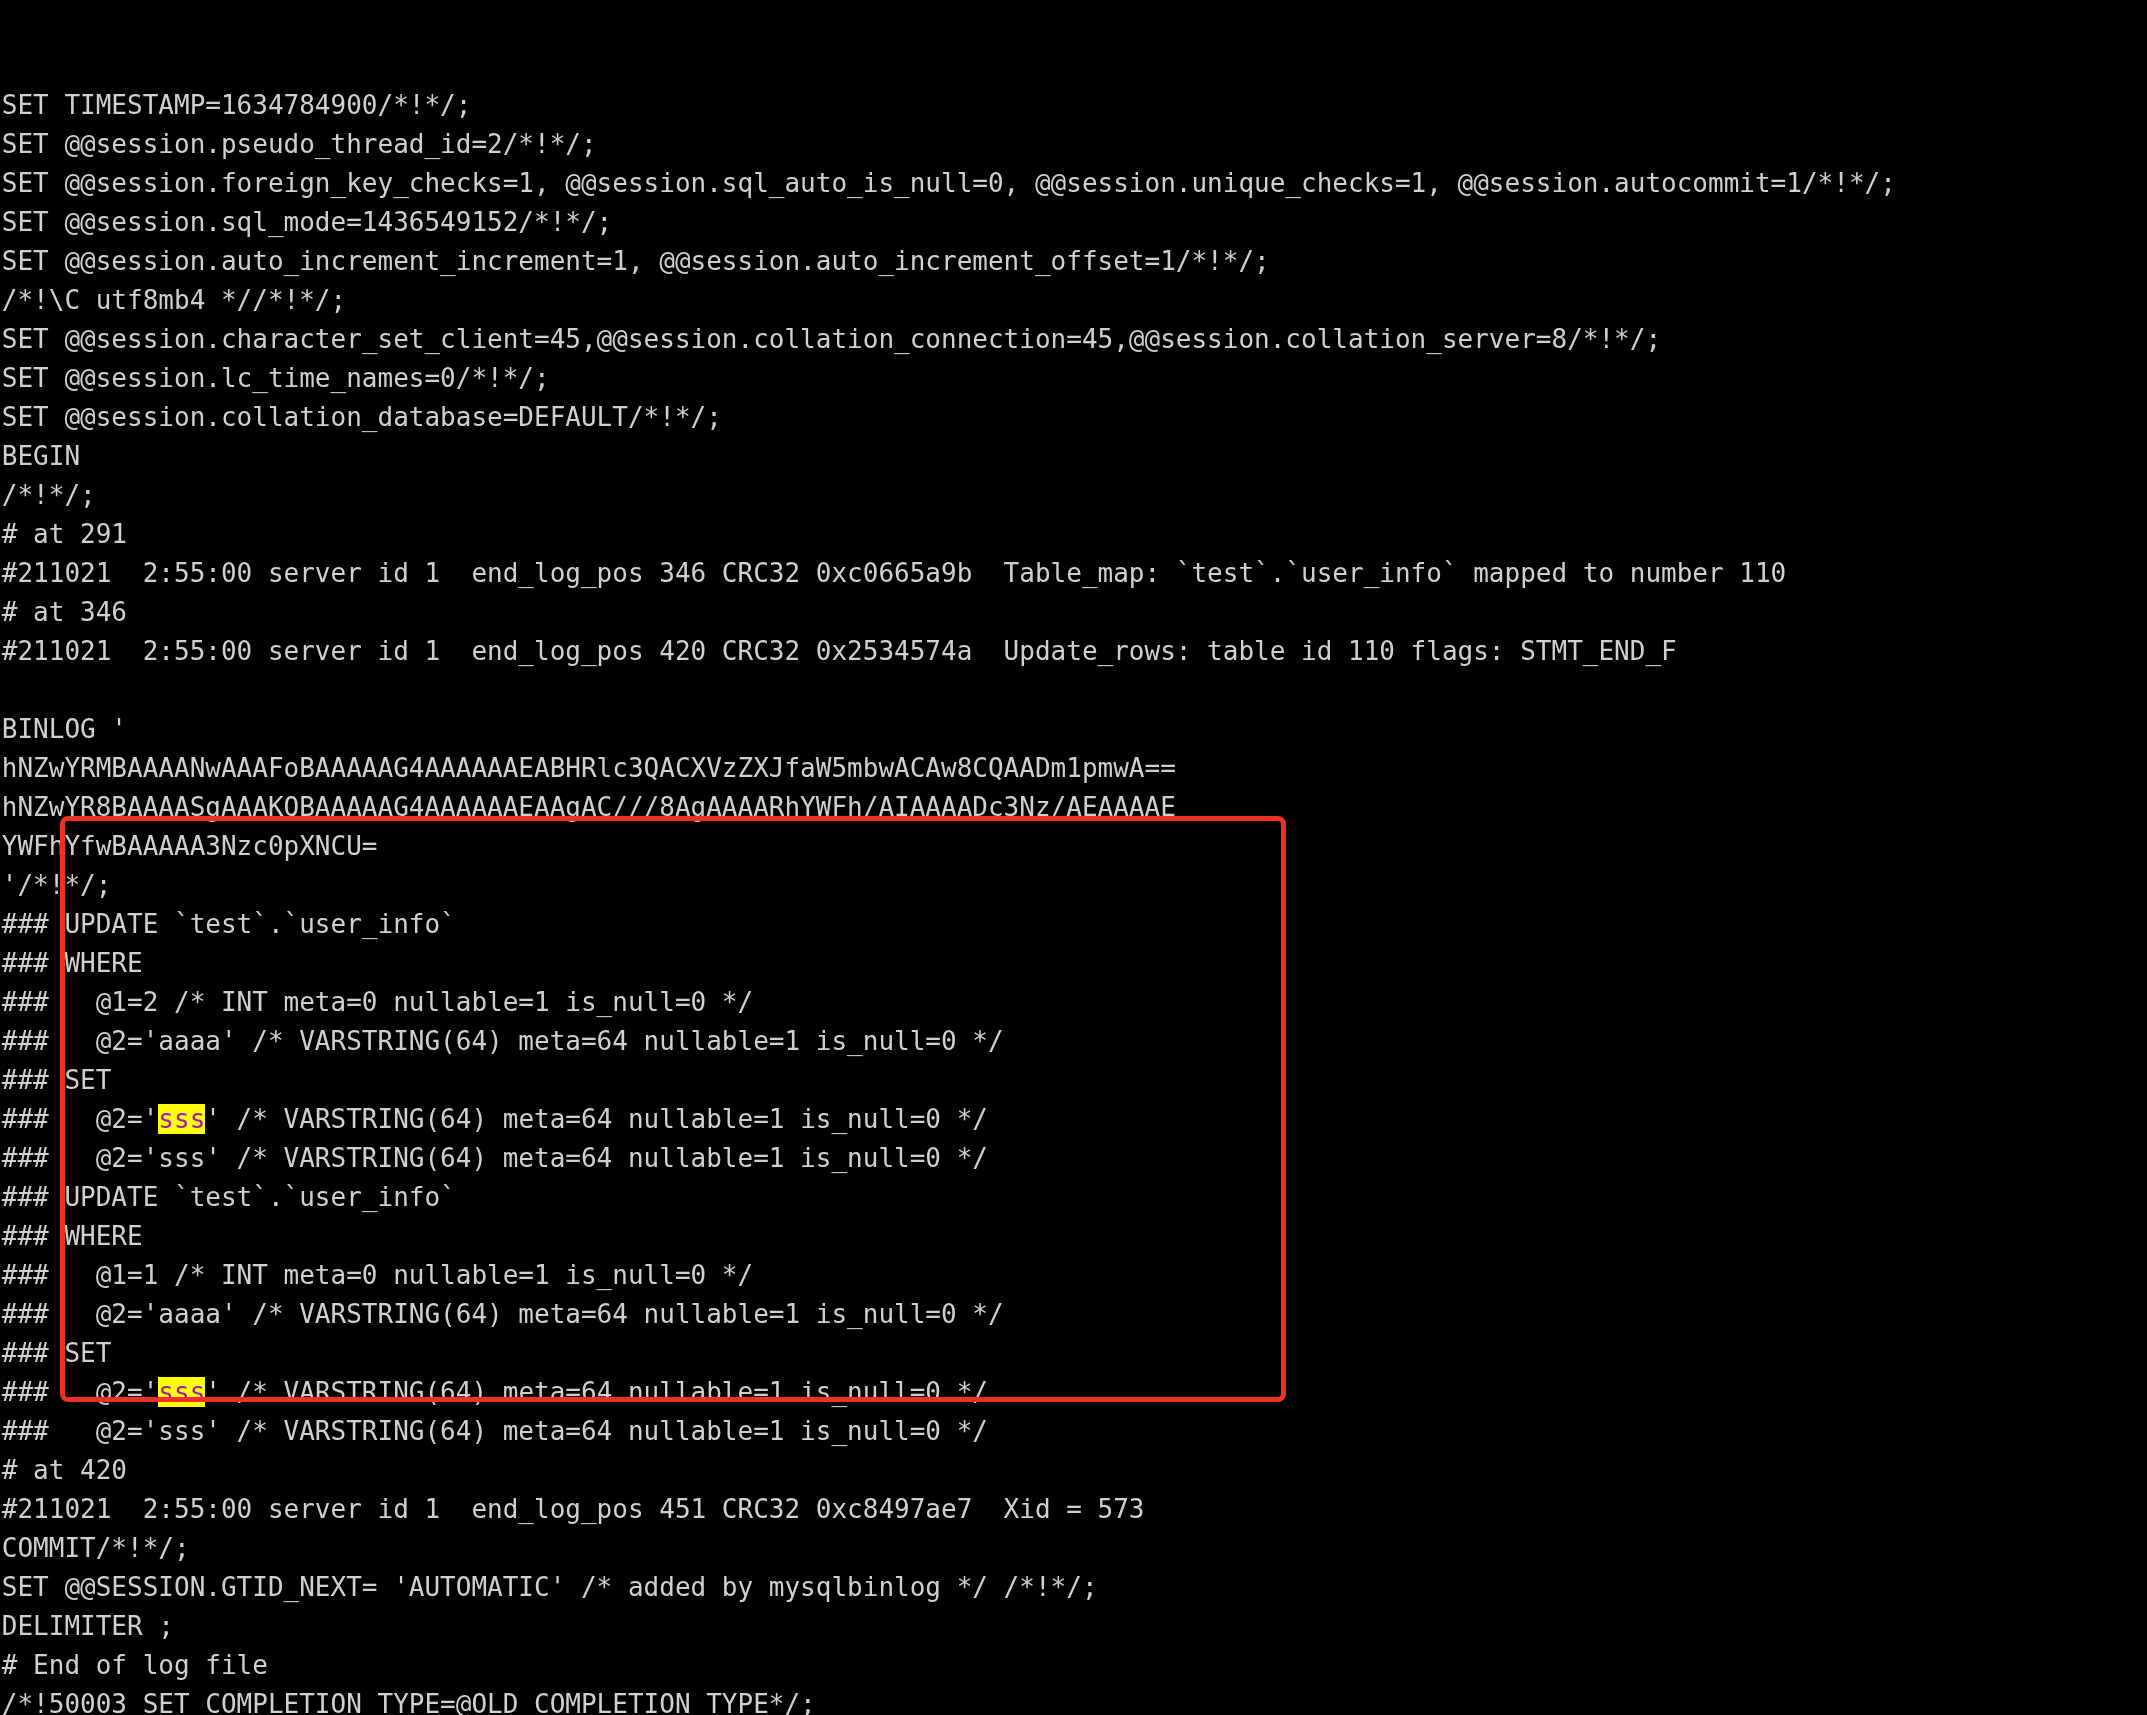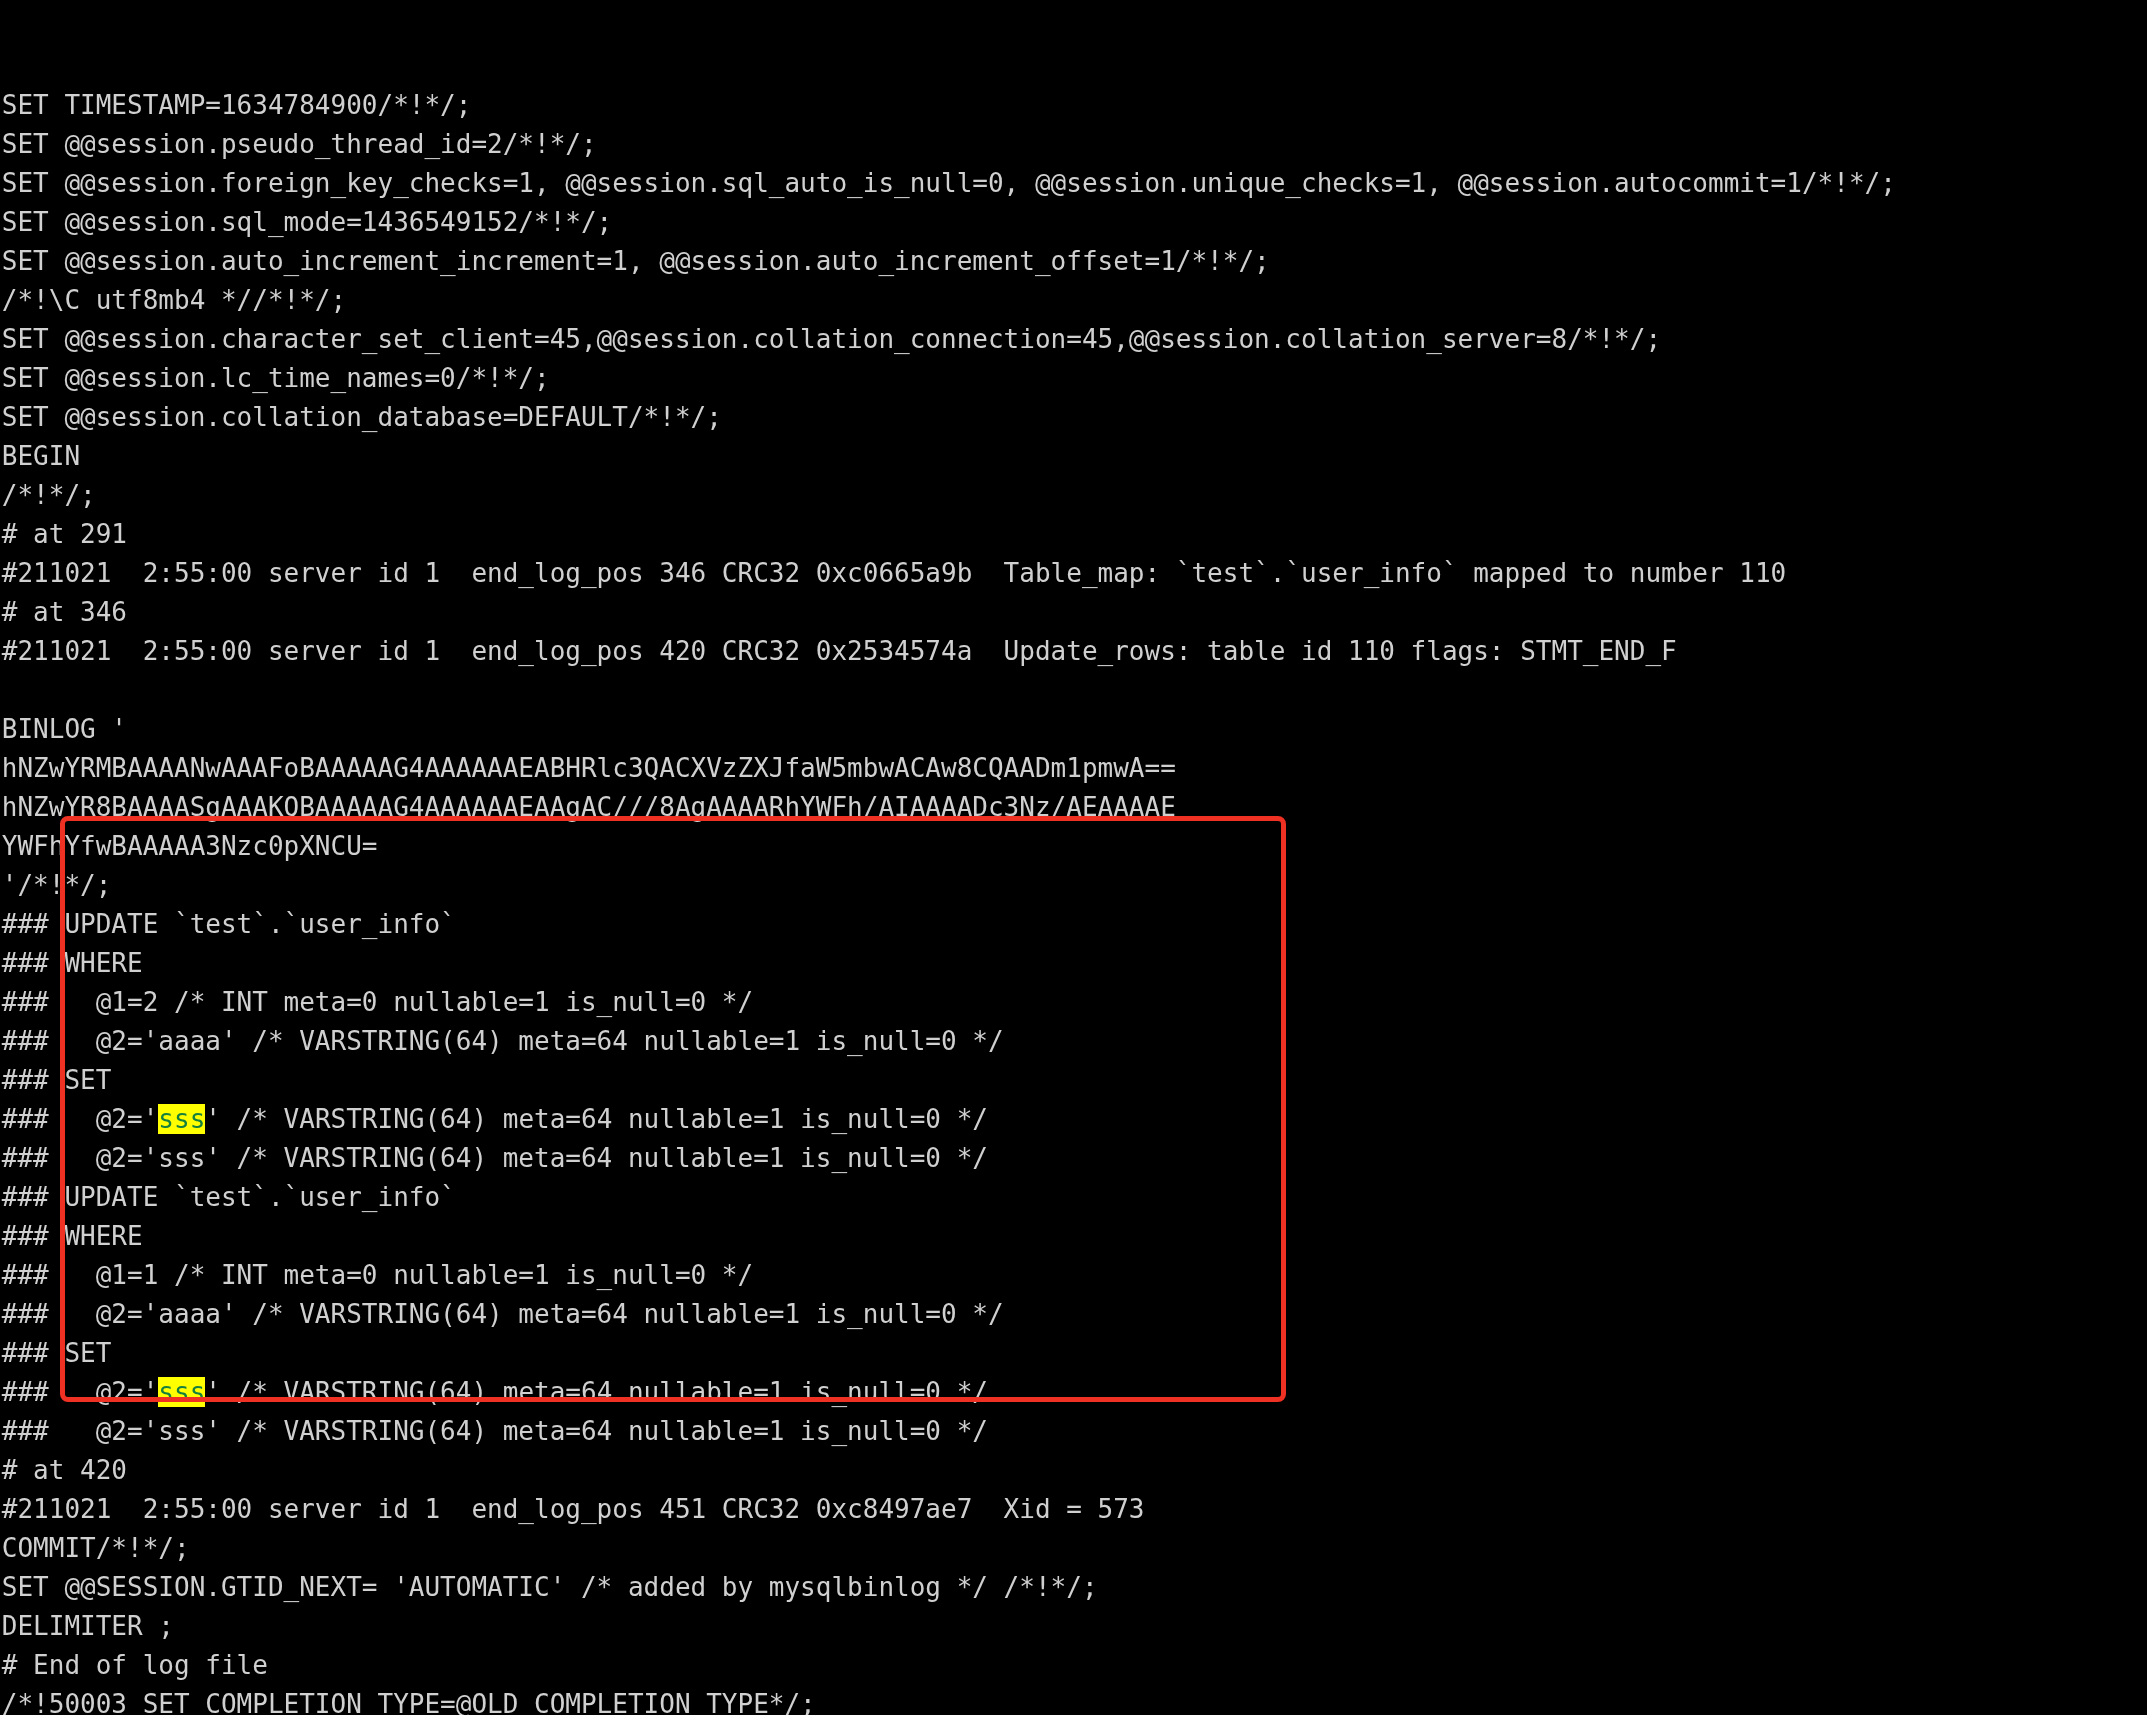--- a/index.html
+++ b/index.html
@@ -34,21 +34,21 @@
   .tline {
     height: 39px;
     white-space: pre;
     position: relative;
     z-index: 2;
     padding-left: 1.8px;
   }
   .tline.blank { color: transparent; }
   .hl {
     background: #ffff00;
-    color: #15803d;
+    color: #a21caf;
   }
   #redbox {
     position: absolute;
     left: 60px;
     top: 816px;
     width: 1226px;
     height: 586px;
     border: 5.3px solid #ef3124;
     border-radius: 8px;
     box-sizing: border-box;

